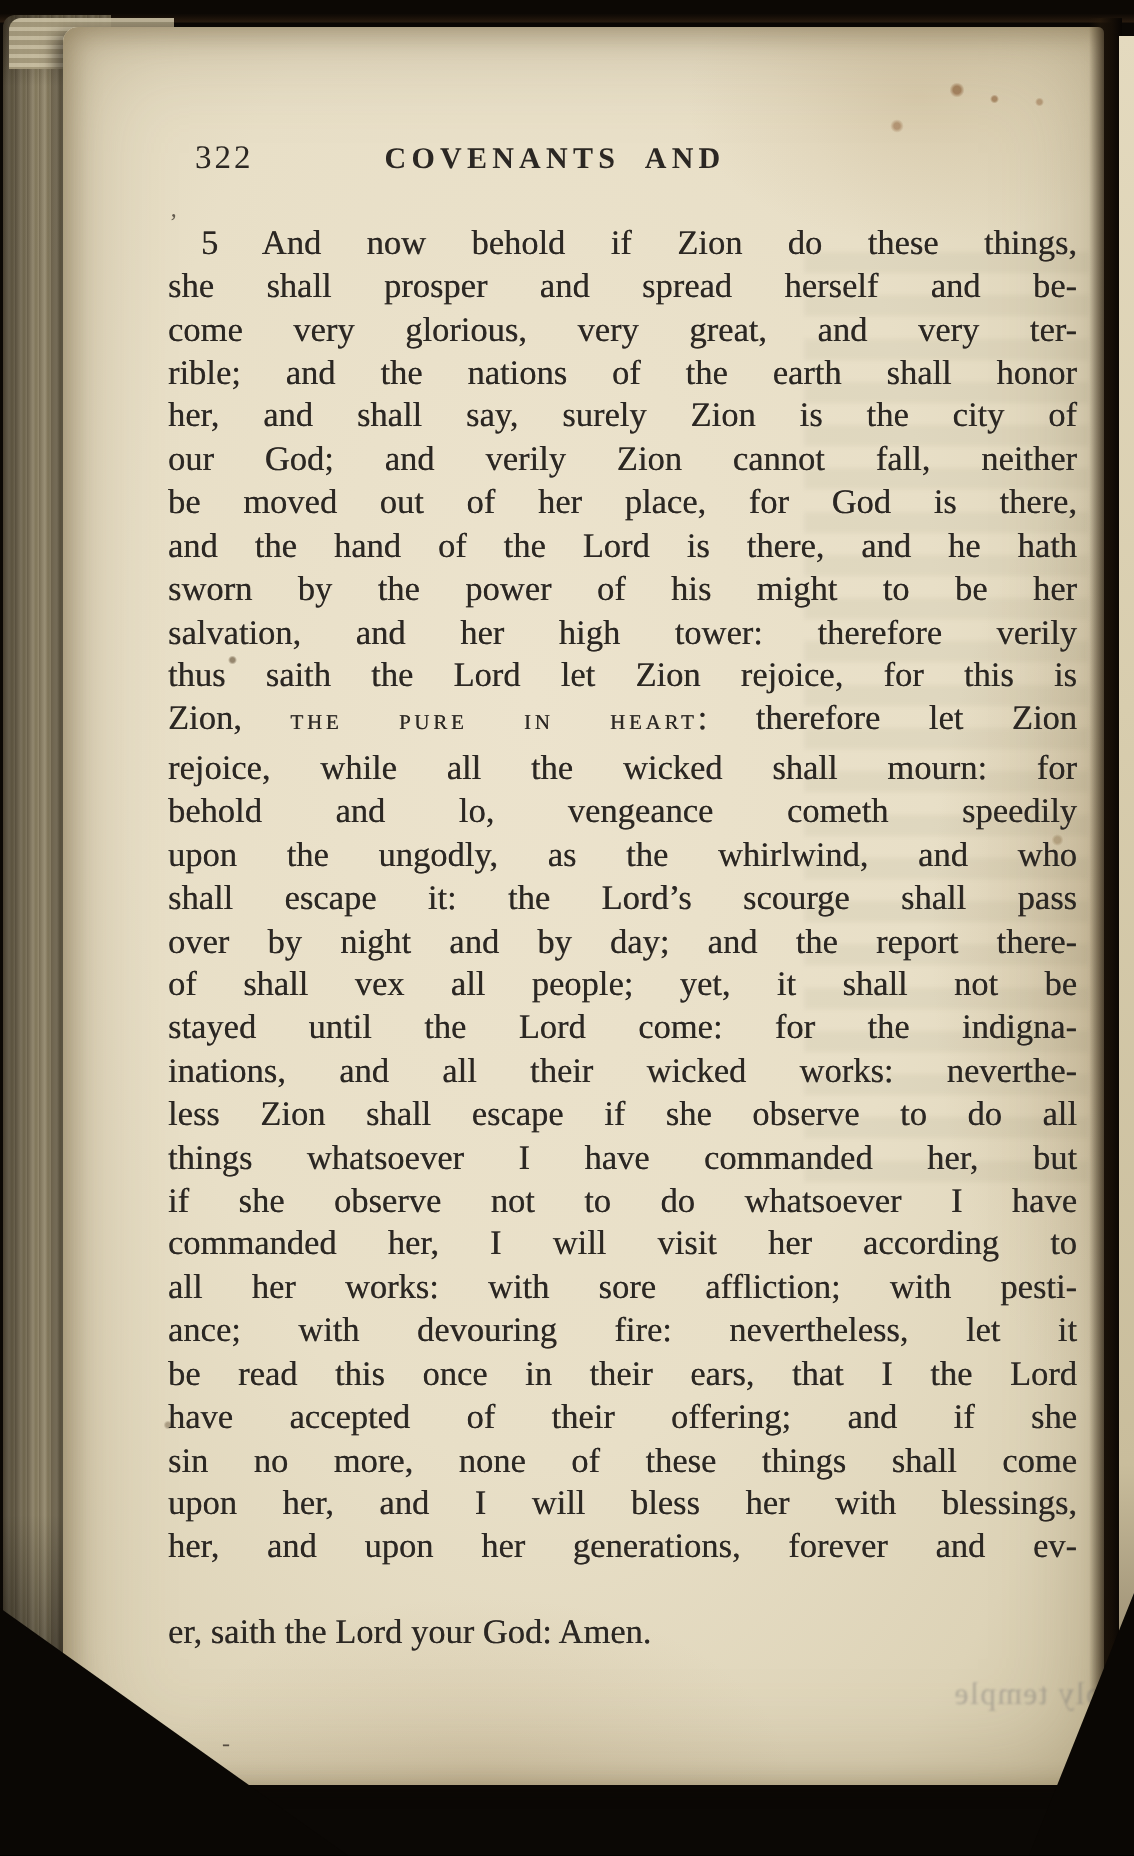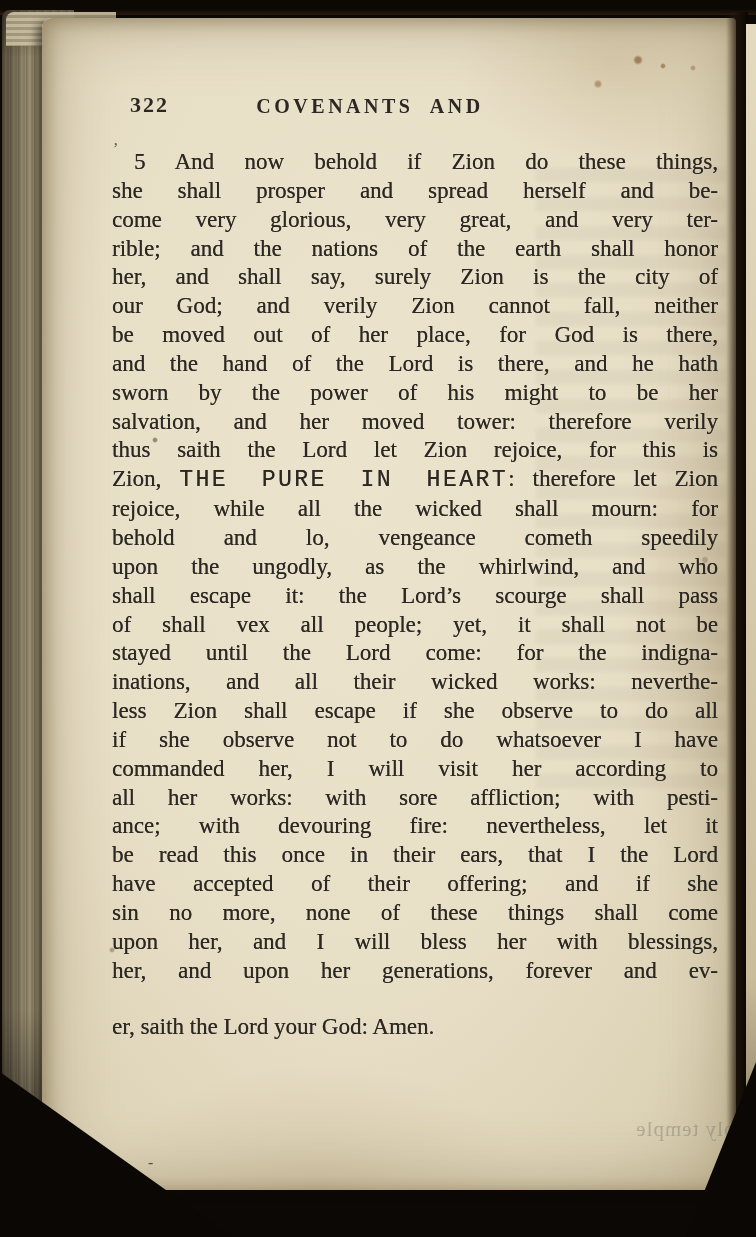--- a/index.html
+++ b/index.html
@@ -44,36 +44,36 @@
     box-shadow:
       inset 0 0 70px rgba(112,92,56,.40),
       inset 0 0 14px rgba(112,92,56,.28),
       inset 8px 6px 18px rgba(100,82,50,.28),
       -5px 4px 10px rgba(15,10,5,.55);
   }
   .text-col{position:absolute;left:70px;top:74px;width:606px;}
   .page-header{position:relative;height:27px;color:#2b2723;}
   .folio{
     position:absolute;left:18px;top:0;
-    font-size:22px;font-weight:bold;letter-spacing:2px;
+    font-size:22px;font-weight:normal;letter-spacing:2px;
   }
   .running-header{
     text-align:center;transform:translateX(-45px);
     font-size:20px;font-weight:bold;letter-spacing:3.5px;word-spacing:9px;
     padding-top:3px;
   }
   .body-text{
     margin-top:29px;
     font-size:23px;line-height:28.85px;color:#2b2723;
     text-shadow:0.2px 0.2px 0.4px rgba(43,39,35,.75);
   }
   .line{text-align:justify;text-align-last:justify;white-space:normal;}
   .line.first-line{text-indent:22px;}
   .line.last-line{text-align-last:left;margin-top:28px;}
-  .smallcaps{font-size:23px;letter-spacing:2.5px;word-spacing:5px;font-family:Liberation Mono, monospace;}
+  .smallcaps{font-size:14px;letter-spacing:2.5px;word-spacing:5px;}
   .ink-mark{
     position:absolute;left:71px;top:122px;
     font-size:16px;color:rgba(55,48,40,.75);
   }
   .stray-dash{
     position:absolute;left:106px;top:1136px;
     font-size:16px;color:rgba(55,48,40,.8);
   }
   .ghost{
     position:absolute;left:512px;top:1099px;width:215px;
@@ -130,31 +130,33 @@
       <div class="body-text">
           <div class="line first-line">5 And now behold if Zion do these things,</div>
           <div class="line">she shall prosper and spread herself and be-</div>
           <div class="line">come very glorious, very great, and very ter-</div>
           <div class="line">rible; and the nations of the earth shall honor</div>
           <div class="line">her, and shall say, surely Zion is the city of</div>
           <div class="line">our God; and verily Zion cannot fall, neither</div>
           <div class="line">be moved out of her place, for God is there,</div>
           <div class="line">and the hand of the Lord is there, and he hath</div>
           <div class="line">sworn by the power of his might to be her</div>
-          <div class="line">salvation, and her moved tower: therefore verily</div>
+          <div class="line">salvation, and her high tower: therefore verily</div>
           <div class="line">thus saith the Lord let Zion rejoice, for this is</div>
           <div class="line"><span>Zion, </span><span class="smallcaps">THE PURE IN HEART</span><span>: therefore let Zion</span></div>
           <div class="line">rejoice, while all the wicked shall mourn: for</div>
           <div class="line">behold and lo, vengeance cometh speedily</div>
           <div class="line">upon the ungodly, as the whirlwind, and who</div>
           <div class="line">shall escape it: the Lord’s scourge shall pass</div>
+          <div class="line">over by night and by day; and the report there-</div>
           <div class="line">of shall vex all people; yet, it shall not be</div>
           <div class="line">stayed until the Lord come: for the indigna-</div>
           <div class="line">inations, and all their wicked works: neverthe-</div>
           <div class="line">less Zion shall escape if she observe to do all</div>
+          <div class="line">things whatsoever I have commanded her, but</div>
           <div class="line">if she observe not to do whatsoever I have</div>
           <div class="line">commanded her, I will visit her according to</div>
           <div class="line">all her works: with sore affliction; with pesti-</div>
           <div class="line">ance; with devouring fire: nevertheless, let it</div>
           <div class="line">be read this once in their ears, that I the Lord</div>
           <div class="line">have accepted of their offering; and if she</div>
           <div class="line">sin no more, none of these things shall come</div>
           <div class="line">upon her, and I will bless her with blessings,</div>
           <div class="line">her, and upon her generations, forever and ev-</div>
           <div class="line last-line">er, saith the Lord your God: Amen.</div>

